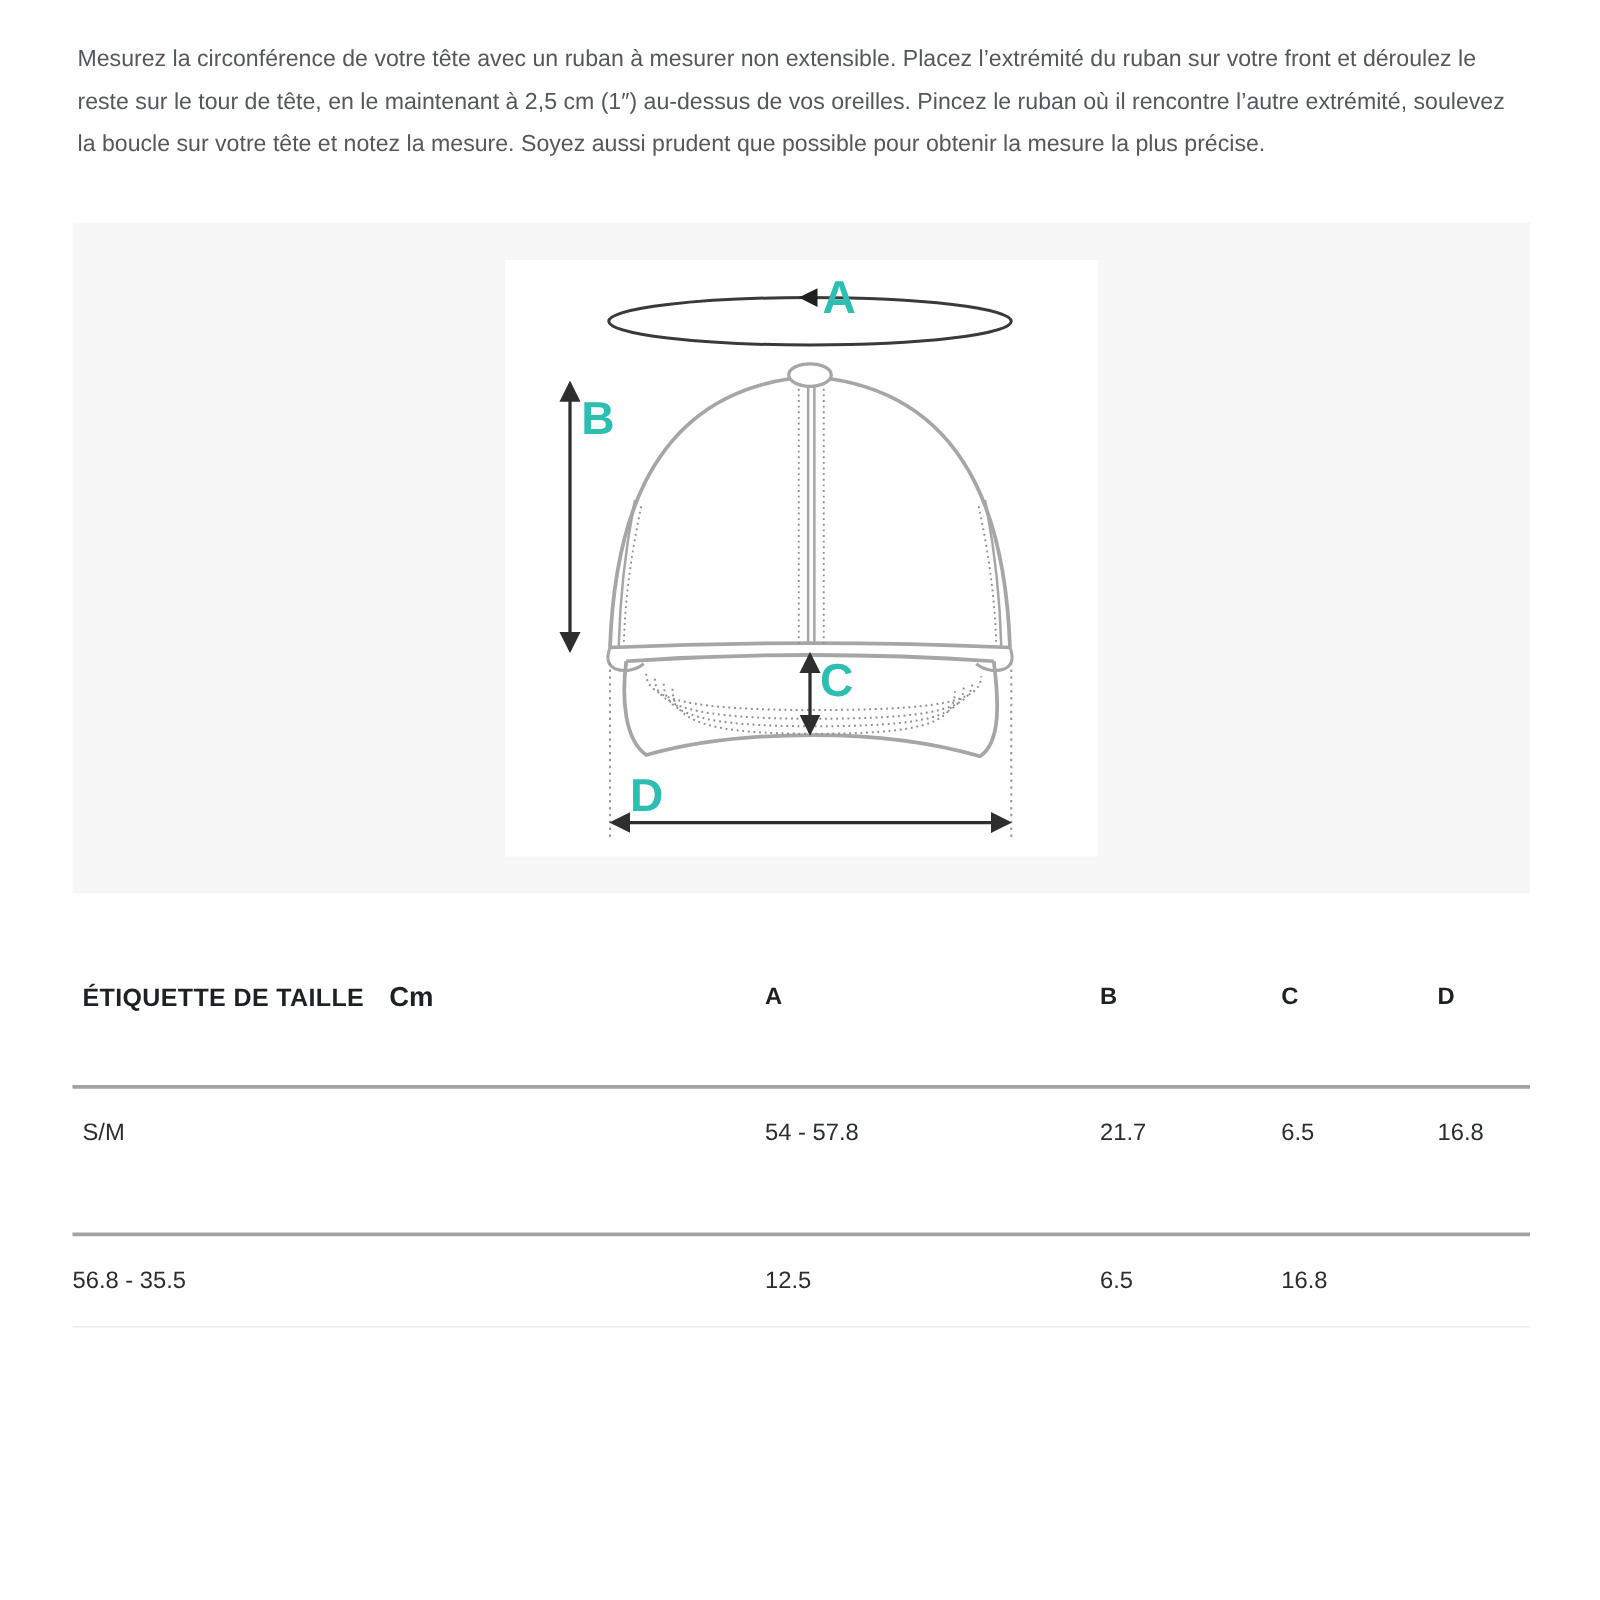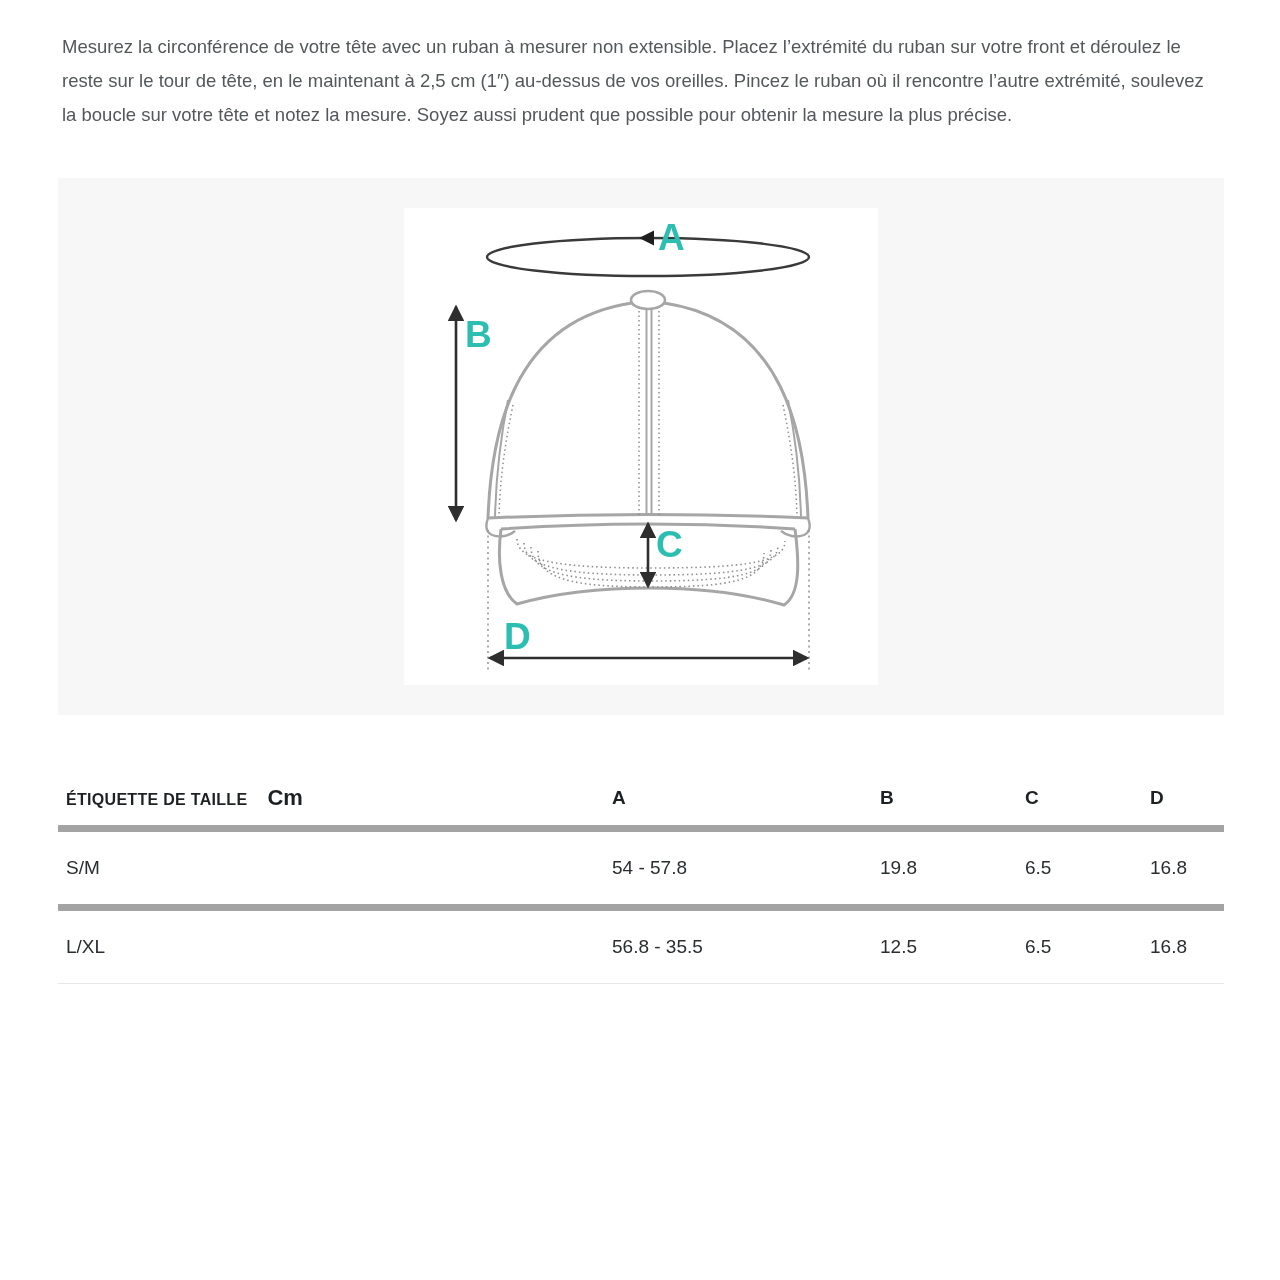--- a/index.html
+++ b/index.html
@@ -34,23 +34,23 @@
   .size-table{
     margin-top:56px;
     width:1166px;
   }
   .t-row{
     display:grid;
     grid-template-columns:554px 268px 145px 125px 1fr;
     align-items:center;
   }
   .t-head{height:54px;}
-  .t-body{height:72px;border-top:7px solid #a3a3a3;}
+  .t-body{height:72px;border-top:3px solid #a3a3a3;margin-top:43px;}
   .t-end{border-top:1px solid #e7e7ea;height:0;}
-  .head-label{font-size:16px;font-weight:700;color:#1e2124;letter-spacing:.3px;}
+  .head-label{font-size:20px;font-weight:700;color:#1e2124;letter-spacing:.3px;}
   .head-unit{font-size:22px;font-weight:700;color:#1e2124;margin-left:20px;}
   .col-head{font-size:19px;font-weight:700;color:#1e2124;}
   .cell{font-size:19px;color:#2b2e31;}
   .first-cell{padding-left:8px;}
   svg text{font-family:"Liberation Sans",sans-serif;font-weight:700;}
 </style>
 </head>
 <body>
 
 <div class="content">
@@ -128,27 +128,26 @@
       </div>
       <div class="col-head">A</div>
       <div class="col-head">B</div>
       <div class="col-head">C</div>
       <div class="col-head">D</div>
     </div>
 
     <div class="t-row t-body">
       <div class="cell first-cell">S/M</div>
       <div class="cell">54 - 57.8</div>
-      <div class="cell">19.8</div>
+      <div class="cell">21.7</div>
       <div class="cell">6.5</div>
       <div class="cell">16.8</div>
     </div>
 
     <div class="t-row t-body">
-      <div class="cell first-cell">L/XL</div>
       <div class="cell">56.8 - 35.5</div>
       <div class="cell">12.5</div>
       <div class="cell">6.5</div>
       <div class="cell">16.8</div>
     </div>
 
     <div class="t-end"></div>
   </div>
 
 </div>

